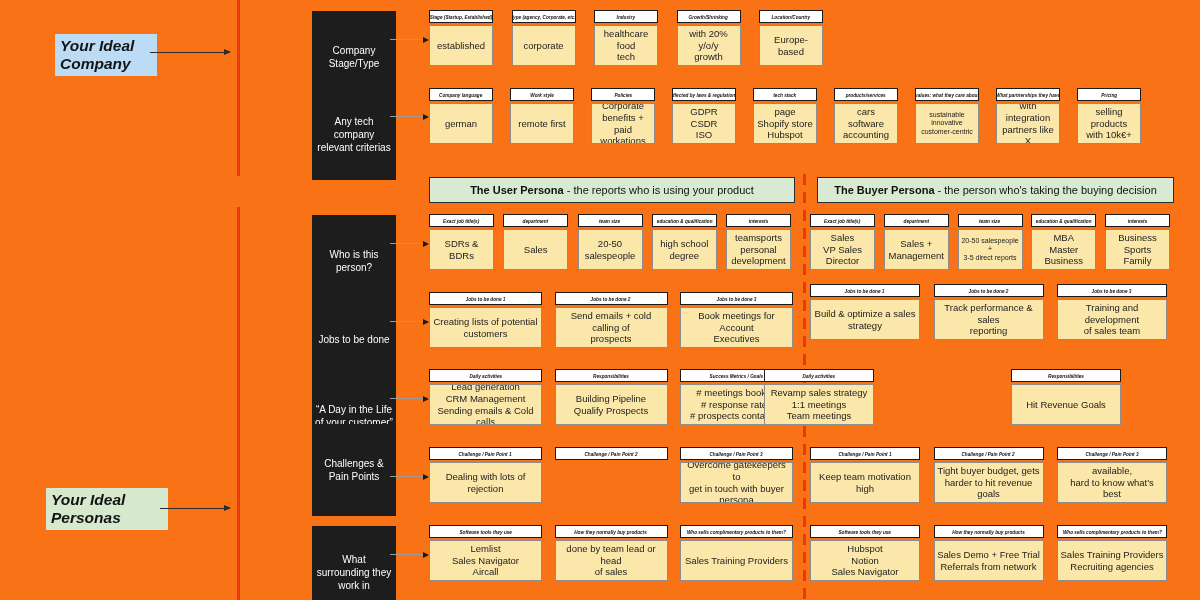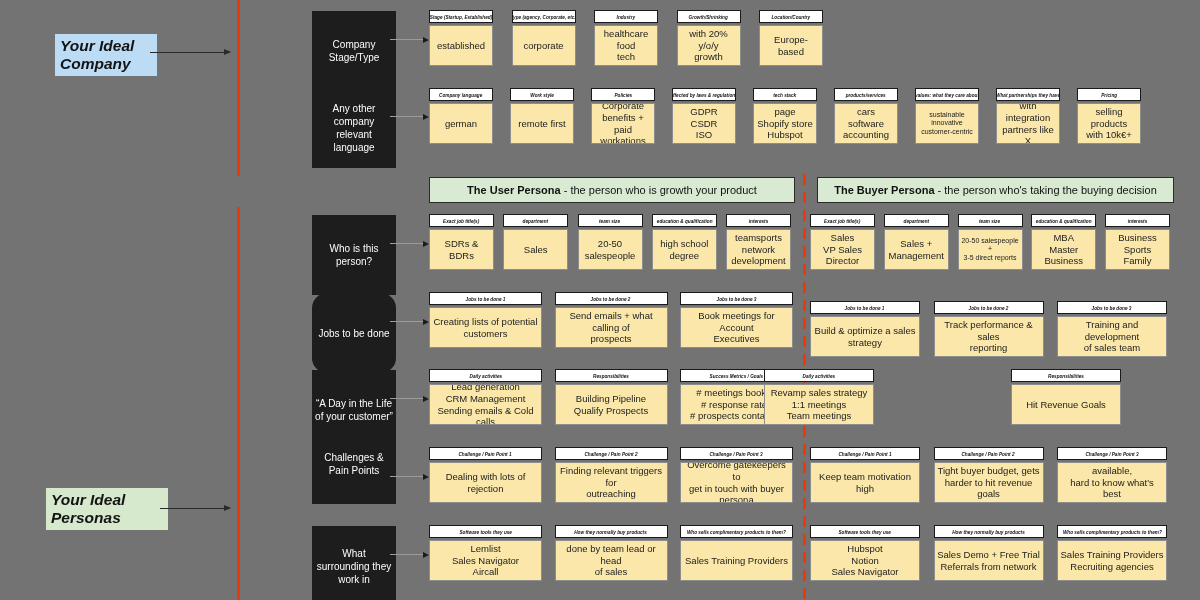--- a/index.html
+++ b/index.html
@@ -1,17 +1,17 @@
 <!DOCTYPE html>
 <html><head>
 <meta charset="utf-8">
 <style>
   html,body{margin:0;padding:0;}
   body{font-family:"Liberation Sans",sans-serif;background:#fff;}
-  .canvas{position:relative;width:1200px;height:600px;background:#737373;overflow:hidden;}
+  .canvas{position:relative;width:1200px;height:600px;background:#f97316;overflow:hidden;}
 
   
   .redline{position:absolute;width:3px;background:#ea390d;}
   #red-company{left:237px;top:0;height:176px;}
   #red-personas{left:237px;top:207px;height:393px;}
   #red-dashed{position:absolute;left:803px;top:174px;width:3px;height:426px;
     background:repeating-linear-gradient(to bottom,#ea390d 0 11px,transparent 11px 18px);}
 
   
   .hl-label{position:absolute;font-style:italic;font-weight:bold;font-size:15.5px;
@@ -27,21 +27,21 @@
   #arrow-personas{left:160px;top:508px;width:70px;}
 
   
   .connector{position:absolute;border-top:1.2px solid #9b9b9b;left:390px;width:38px;}
   .connector::after{content:"";position:absolute;right:-1px;top:-3.5px;
     border-left:6px solid #1c1c1c;border-top:3px solid transparent;border-bottom:3px solid transparent;}
 
   
   .bbox{position:absolute;left:312px;width:78px;background:#1d1d1d;color:#fdfdfd;
     display:flex;align-items:center;justify-content:center;text-align:center;
-    font-size:10px;line-height:1.3;padding:12px 3px;}
+    font-size:10px;line-height:1.3;padding:18px 3px;}
   #bb-stage{top:11px;height:55px;}
   #bb-other{top:88px;height:56px;}
   #bb-who{top:215px;height:56px;}
   #bb-jobs{top:293px;height:56px;border-radius:15px;}
   #bb-day{top:370px;height:56px;}
   #bb-chal{top:424px;height:56px;}
   #bb-sur{top:526px;height:57px;}
 
   
   .gheader{position:absolute;top:177px;height:24px;background:#d9ead3;border:1.5px solid #2b2b2b;
@@ -51,21 +51,21 @@
   #gh-user{left:429px;width:364px;}
   #gh-buyer{left:817px;width:355px;}
 
   
   .ngroup{position:absolute;display:flex;justify-content:space-between;--nw:64px;}
   #g-stage{left:429px;top:10px;width:394px;}
   #g-other{left:429px;top:88px;width:712px;}
   #g-who-user{left:429px;top:214px;width:362px;--nw:65px;}
   #g-who-buyer{left:810px;top:214px;width:360px;--nw:65px;}
   #g-jobs-user{left:429px;top:292px;width:364px;--nw:113px;}
-  #g-jobs-buyer{left:810px;top:301px;width:357px;--nw:110px;}
+  #g-jobs-buyer{left:810px;top:284px;width:357px;--nw:110px;}
   #g-day-user{left:429px;top:369px;width:364px;--nw:113px;}
   #g-day-buyer{left:764px;top:369px;width:357px;--nw:110px;}
   #g-chal-user{left:429px;top:447px;width:364px;--nw:113px;}
   #g-chal-buyer{left:810px;top:447px;width:357px;--nw:110px;}
   #g-sur-user{left:429px;top:525px;width:364px;--nw:113px;}
   #g-sur-buyer{left:810px;top:525px;width:357px;--nw:110px;}
 
   .note{width:var(--nw);height:56px;display:flex;flex-direction:column;}
   .note-header{background:#fff;border:1.2px solid #1a1a1a;text-align:center;
     height:11px;overflow:hidden;display:flex;align-items:center;justify-content:center;}
@@ -84,38 +84,38 @@
   <div class="redline" id="red-company"></div>
   <div class="redline" id="red-personas"></div>
   <div id="red-dashed"></div>
 
   <div class="hl-label" id="label-company">Your Ideal Company</div>
   <div class="hl-label" id="label-personas">Your Ideal Personas</div>
   <div class="harrow" id="arrow-company"></div>
   <div class="harrow" id="arrow-personas"></div>
 
   <div class="bbox" id="bb-stage">Company Stage/Type</div>
-  <div class="bbox" id="bb-other">Any other company relevant language</div>
+  <div class="bbox" id="bb-other">Any tech company relevant criterias</div>
   <div class="bbox" id="bb-who">Who is this person?</div>
   <div class="bbox" id="bb-jobs">Jobs to be done</div>
   <div class="bbox" id="bb-day">“A Day in the Life of your customer”</div>
   <div class="bbox" id="bb-chal">Challenges &amp; Pain Points</div>
   <div class="bbox" id="bb-sur">What surrounding they work in</div>
 
   <div class="connector" style="top:39px"></div>
   <div class="connector" style="top:116px"></div>
   <div class="connector" style="top:243px"></div>
   <div class="connector" style="top:321px"></div>
   <div class="connector" style="top:398px"></div>
   <div class="connector" style="top:476px"></div>
   <div class="connector" style="top:554px"></div>
 
   <div class="gheader" id="gh-user">
     <span class="strong">The User Persona</span>
-      <span class="rest"> - the person who is growth your product</span>
+      <span class="rest"> - the reports who is using your product</span>
   </div>
   <div class="gheader" id="gh-buyer">
     <span class="strong">The Buyer Persona</span>
       <span class="rest"> - the person who's taking the buying decision</span>
   </div>
 
   <div class="ngroup" id="g-stage">
       <div class="note">
         <div class="note-header">
           <span>Stage (Startup, Established)</span>
@@ -243,21 +243,21 @@
           <span>education &amp; qualification</span>
         </div>
         <div class="note-body">high school
 degree</div>
       </div>
       <div class="note">
         <div class="note-header">
           <span>interests</span>
         </div>
         <div class="note-body">teamsports
-network
+personal
 development</div>
       </div>
     </div>
   <div class="ngroup" id="g-who-buyer">
       <div class="note">
         <div class="note-header">
           <span>Exact job title(s)</span>
         </div>
         <div class="note-body">Head of Sales
 VP Sales
@@ -299,21 +299,21 @@
         <div class="note-header">
           <span>Jobs to be done 1</span>
         </div>
         <div class="note-body">Creating lists of potential
 customers</div>
       </div>
       <div class="note">
         <div class="note-header">
           <span>Jobs to be done 2</span>
         </div>
-        <div class="note-body">Send emails + what calling of
+        <div class="note-body">Send emails + cold calling of
 prospects</div>
       </div>
       <div class="note">
         <div class="note-header">
           <span>Jobs to be done 3</span>
         </div>
         <div class="note-body">Book meetings for Account
 Executives</div>
       </div>
     </div>
@@ -385,22 +385,20 @@
       <div class="note">
         <div class="note-header">
           <span>Challenge / Pain Point 1</span>
         </div>
         <div class="note-body">Dealing with lots of rejection</div>
       </div>
       <div class="note">
         <div class="note-header">
           <span>Challenge / Pain Point 2</span>
         </div>
-        <div class="note-body">Finding relevant triggers for
-outreaching</div>
       </div>
       <div class="note">
         <div class="note-header">
           <span>Challenge / Pain Point 3</span>
         </div>
         <div class="note-body">Overcome gatekeepers to
 get in touch with buyer
 persona</div>
       </div>
     </div>

